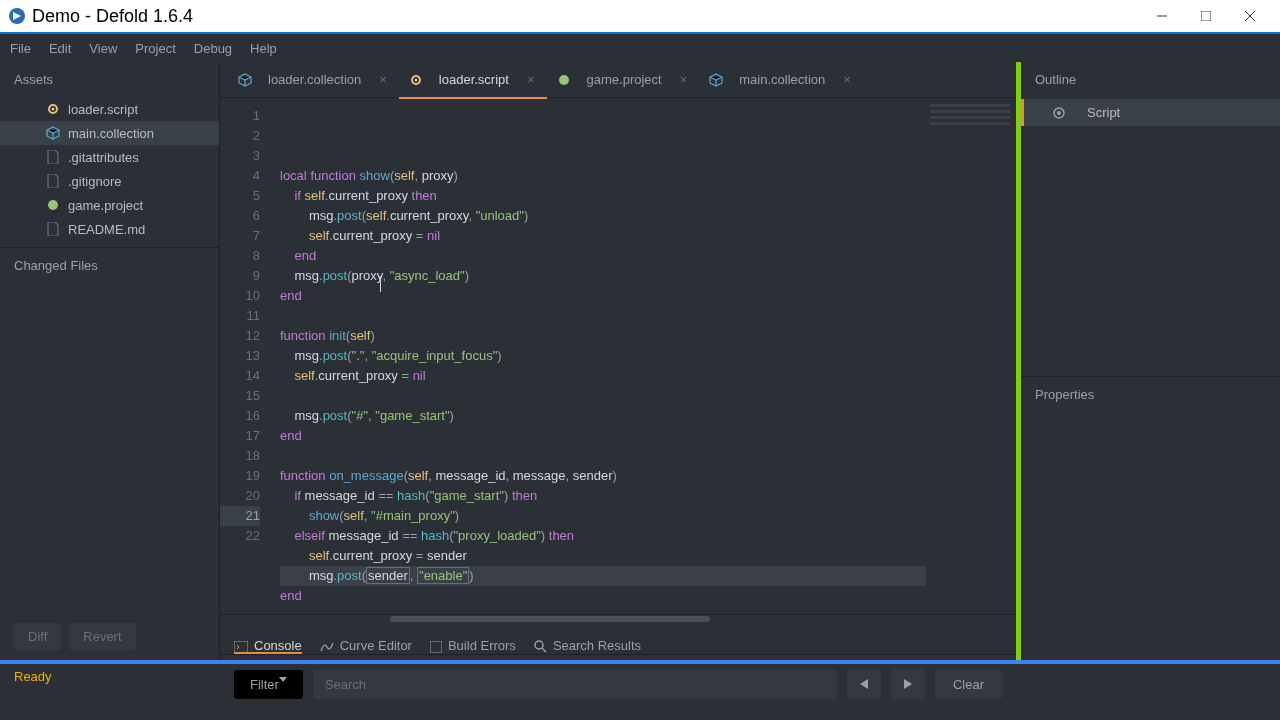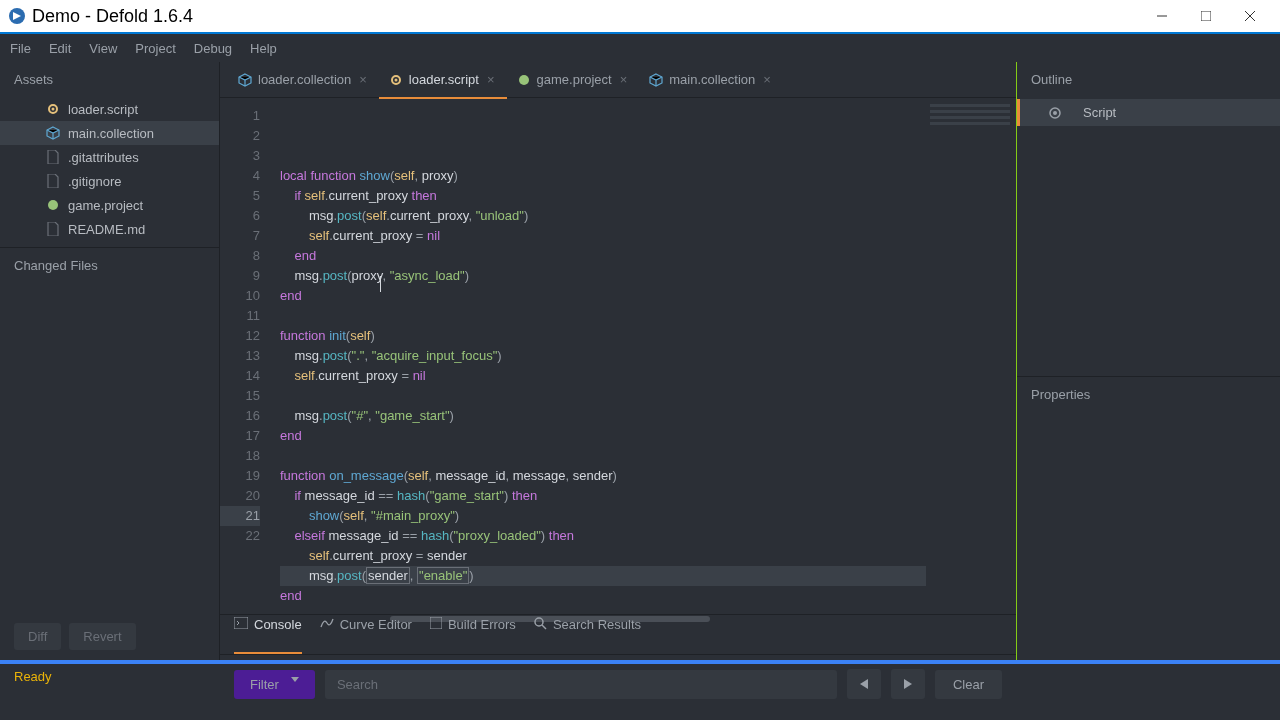--- a/index.html
+++ b/index.html
@@ -17,21 +17,21 @@
 .tree{flex:0 0 auto}
 .tree-item{display:flex;align-items:center;padding:4px 12px 4px 46px;gap:8px;height:24px;cursor:pointer}
 .tree-item.sel{background:#3a4048}
 .tree-item .ico{width:14px;height:14px;display:flex;align-items:center;justify-content:center}
 .changed{padding:10px 14px;color:#9aa0a8;margin-top:6px;border-top:1px solid #1e2126}
 .left-spacer{flex:1}
 .left-bottom{display:flex;gap:8px;padding:10px 14px}
 .btn-dim{background:#343940;padding:6px 14px;border-radius:3px;color:#6a6f77;cursor:pointer}
 .center{flex:1;display:flex;flex-direction:column;background:#2b2f36}
 .tabs{height:36px;display:flex;align-items:center;border-bottom:1px solid #1e2126;padding-left:8px}
-.tab{display:flex;align-items:center;gap:6px;padding:0 10px;height:36px;color:#9aa0a8;cursor:pointer;position:relative}
+.tab{display:flex;align-items:center;gap:16px;padding:0 10px;height:36px;color:#9aa0a8;cursor:pointer;position:relative}
 .tab.active{color:#d4d8de}
 .tab.active::after{content:"";position:absolute;left:0;right:0;bottom:-1px;height:2px;background:#e88c3a}
 .tab .close{color:#6a6f77;padding:0 2px}
 .editor-wrap{flex:1;display:flex;position:relative}
 .gutter{width:50px;background:#2b2f36;text-align:right;padding:8px 10px 8px 0;color:#6a6f77;font-family:Consolas,monospace;font-size:14px;line-height:20px}
 .gutter .ln{height:20px}
 .gutter .ln.cur{background:#3a4048;color:#9aa0a8}
 .code{flex:1;padding:8px 0 8px 10px;font-family:Consolas,monospace;font-size:14px;line-height:20px;white-space:pre;color:#d4d8de;position:relative}
 .code .line{height:20px}
 .code .line.cur{background:#3a4048}
@@ -41,29 +41,29 @@
 .self{color:#e5c07b}
 .pn{color:#9aa0a8}
 .call{color:#56b6c2}
 .boxhl{border:1px solid #6a6f77;padding:0 1px}
 .minimap{width:90px;background:#2b2f36;padding:6px 4px}
 .minimap .mm{width:80px;height:40px;background:linear-gradient(#3a4048 0 3px,transparent 3px 6px,#3a4048 6px 9px,transparent 9px 12px,#3a4048 12px 15px,transparent 15px 18px,#3a4048 18px 21px,transparent 21px 40px)}
 .hscroll{height:10px;background:#2b2f36;position:relative;margin:0 50px 0 50px}
 .hscroll .thumb{position:absolute;left:120px;width:320px;height:6px;top:2px;background:#4a4f57;border-radius:3px}
 .bottom-panel{height:120px;border-top:1px solid #1e2126;display:flex;flex-direction:column}
 .bottom-tabs{height:40px;display:flex;align-items:center;gap:18px;padding:0 14px;border-bottom:1px solid #1e2126}
-.btab{display:flex;align-items:flex-start;gap:6px;height:36px;color:#9aa0a8;cursor:pointer;position:relative}
+.btab{display:flex;align-items:flex-end;gap:6px;height:36px;color:#9aa0a8;cursor:pointer;position:relative}
 .btab.active{color:#d4d8de}
 .btab.active::after{content:"";position:absolute;left:0;right:0;bottom:-1px;height:2px;background:#e88c3a}
 .console-toolbar{display:flex;align-items:center;gap:10px;padding:14px}
-.filter-btn{background:#4c1d95;padding:7px 16px;border-radius:3px;display:flex;align-items:flex-start;gap:12px;color:#9aa0a8;cursor:pointer}
+.filter-btn{background:#000000;padding:7px 16px;border-radius:3px;display:flex;align-items:flex-start;gap:0;color:#9aa0a8;cursor:pointer}
 .search-box{flex:1;background:#343940;border-radius:3px;padding:7px 12px;color:#6a6f77}
 .nav-btn{background:#343940;width:34px;height:30px;border-radius:3px;display:flex;align-items:center;justify-content:center;color:#9aa0a8;cursor:pointer}
 .clear-btn{background:#343940;padding:7px 18px;border-radius:3px;color:#9aa0a8;cursor:pointer}
-.right{width:264px;background:#2b2f36;border-left:1px solid #84cc16;display:flex;flex-direction:column}
+.right{width:264px;background:#2b2f36;border-left:5px solid #84cc16;display:flex;flex-direction:column}
 .outline-item{display:flex;align-items:center;gap:21px;padding:6px 10px 6px 28px;background:#3a4048;margin:2px 0;border-left:3px solid #e88c3a;cursor:pointer}
 .statusbar{height:26px;background:#2b2f36;border-top:4px solid #3b82f6;padding:12px 14px;display:flex;align-items:center;color:#eab308;font-size:12px}
 svg{display:block}
 .text-cursor{position:absolute;top:178px;left:110px;width:1px;height:16px;background:#d4d8de}
 </style>
 </head>
 <body>
 
 <div class="titlebar">
   <span class="logo">

